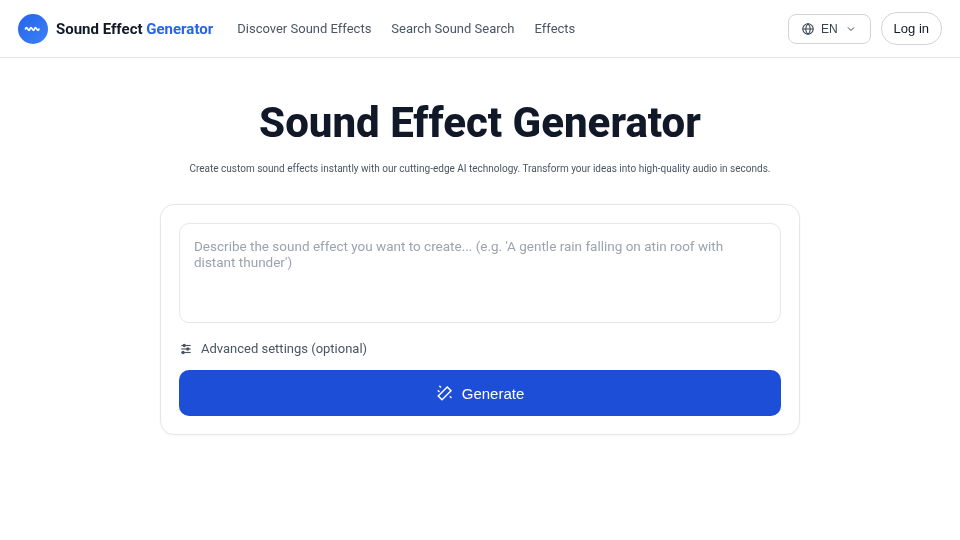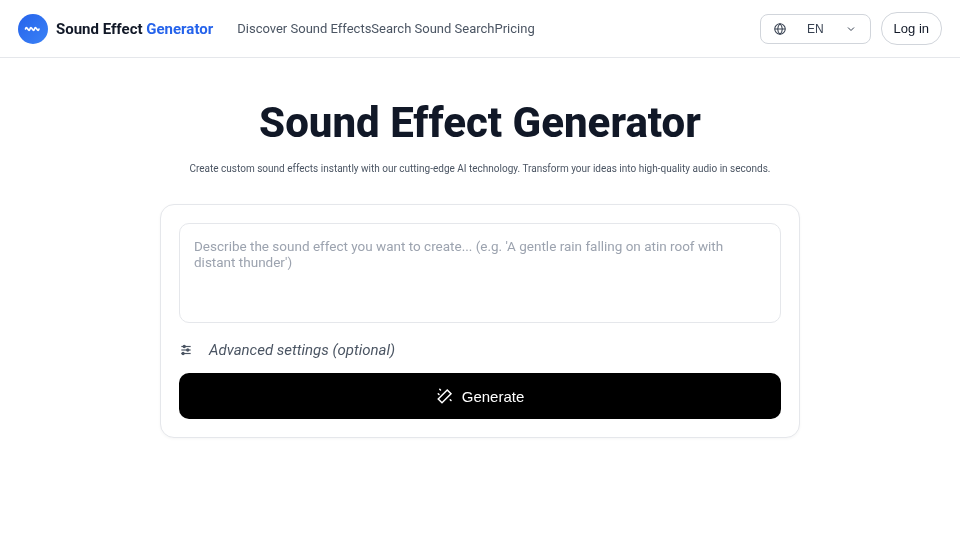--- a/index.html
+++ b/index.html
@@ -54,38 +54,39 @@
       color: #111827;
     }
 
     .logo-text .accent {
       color: #2563eb;
       margin-top: 28px;
     }
 
     .nav {
       display: flex;
+      gap: 20px;
     }
 
     .nav a {
       font-size: 13px;
       color: #4b5563;
       text-decoration: none;
     }
 
     .header-right {
       display: flex;
       align-items: center;
       gap: 10px;
     }
 
     .lang-select {
       display: flex;
       align-items: center;
-      gap: 20px;
+      gap: 6px;
       padding: 7px 12px;
       border: 1px solid #d1d5db;
       border-radius: 8px;
       font-size: 12px;
       color: #374151;
       background: #fff;
       cursor: pointer;
     }
 
     .login-btn {
@@ -143,32 +144,31 @@
       margin-bottom: 14px;
     }
 
     .prompt-box::placeholder {
       color: #9ca3af;
     }
 
     .adv-row {
       display: flex;
       align-items: center;
-      gap: 16px;
-      font-size: 15px;
+      gap: 8px;
+      font-size: 13px;
       color: #4b5563;
       margin-bottom: 14px;
       cursor: pointer;
-      font-style: italic;
     }
 
     .generate-btn {
       width: 100%;
       padding: 14px;
-      background: #000000;
+      background: #1d4ed8;
       color: #fff;
       border: none;
       border-radius: 10px;
       font-size: 15px;
       font-weight: 500;
       display: flex;
       align-items: center;
       justify-content: center;
       gap: 8px;
       cursor: pointer;
@@ -203,21 +203,21 @@
         </svg>
       </span>
       <span class="logo-text">
         <span>Sound Effect </span><span class="accent">Generator</span>
       </span>
     </div>
 
     <nav class="nav">
       <a href="#">Discover Sound Effects</a>
       <a href="#">Search Sound Search</a>
-      <a href="#">Pricing</a>
+      <a href="#">Effects</a>
     </nav>
 
   </div>
 
   <div class="header-right">
 
     <button class="lang-select">
       <span class="icon-sm">
         <svg viewBox="0 0 24 24" width="14" height="14" fill="none" stroke="currentColor" stroke-width="1.8">
           <circle cx="12" cy="12" r="9"></circle>

